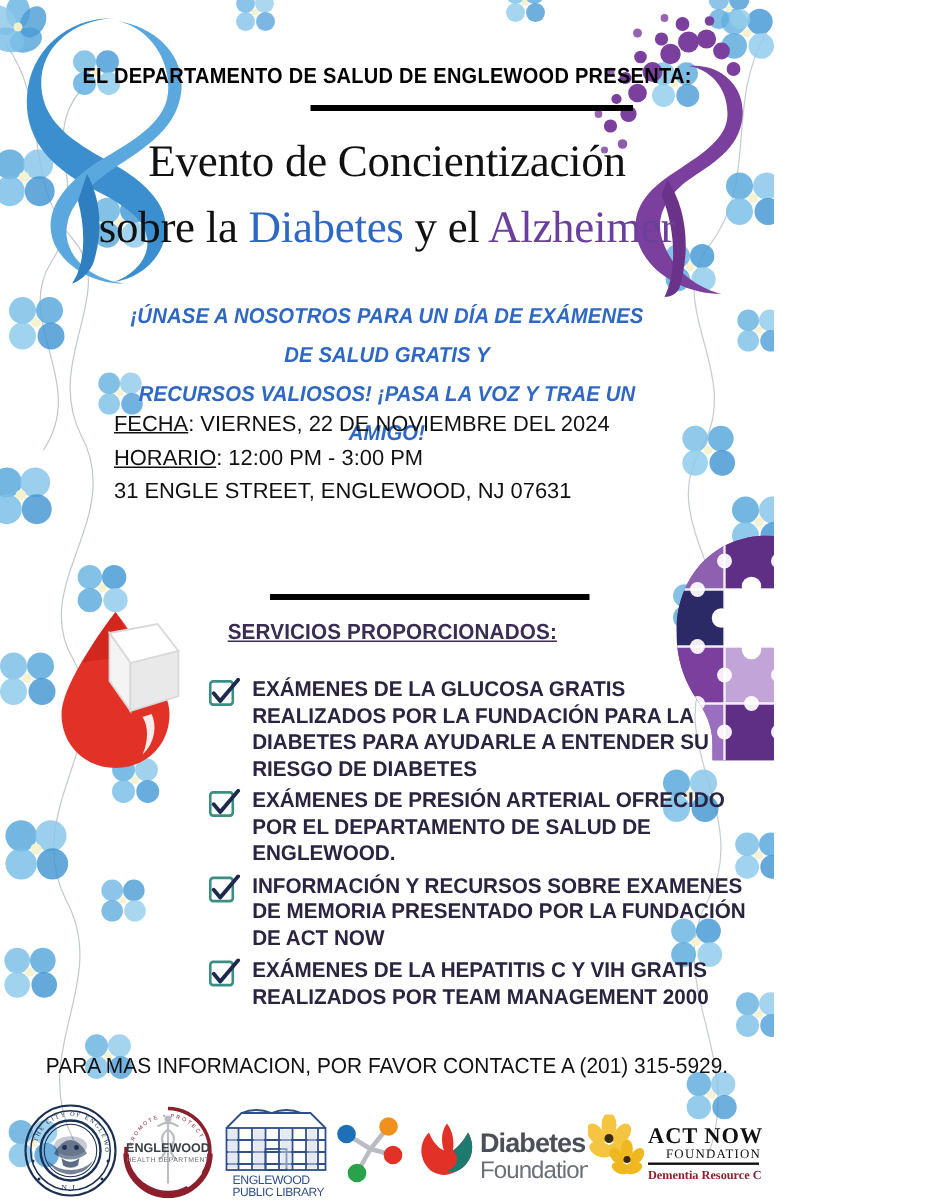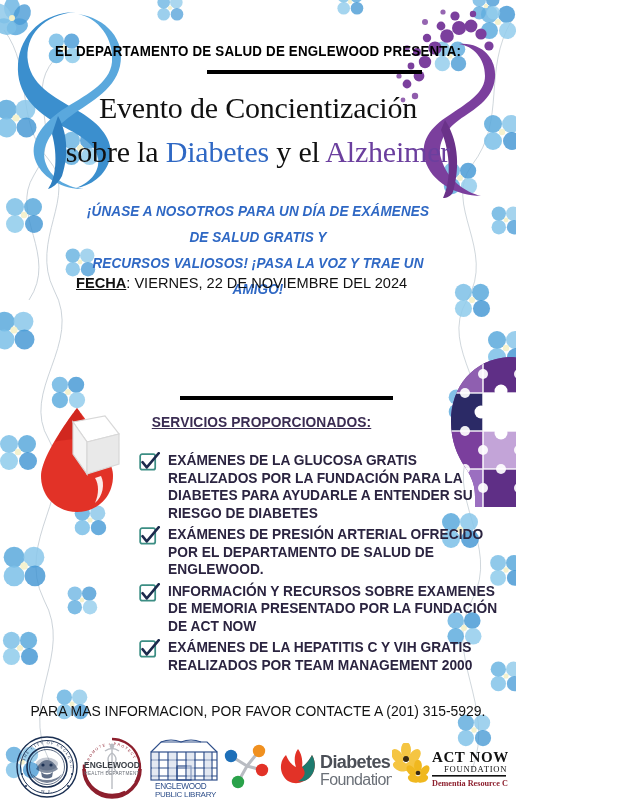--- a/index.html
+++ b/index.html
@@ -63,21 +63,21 @@
     color:#2f68c4;
     transform:scaleX(.94);
     letter-spacing:.1px;
   }
 
   
   .details{
     position:absolute;left:76px;top:272px;width:430px;
     font-size:14.6px;line-height:22.5px;color:#111;
   }
-  .details .lbl{font-weight:bold;text-decoration:underline;}
+  .details .lbl{font-weight:normal;text-decoration:underline;}
   .details .row{white-space:normal;}
 
   .rule-mid{
     position:absolute;left:180px;top:396px;width:213px;height:4px;background:#000;
   }
 
   
   .brain{position:absolute;left:447px;top:355px;width:140px;height:155px;}
   .puzzle-loose{position:absolute;left:553px;top:352px;width:62px;height:52px;}
 
@@ -422,20 +422,22 @@
     <span class="ln2"><span>sobre la </span><span class="t-diab">Diabetes</span><span> y el </span><span class="t-alz">Alzheimer</span></span>
   </div>
 
   <div class="subtitle">
     <div>¡ÚNASE A NOSOTROS PARA UN DÍA DE EXÁMENES DE SALUD GRATIS Y</div>
     <div>RECURSOS VALIOSOS! ¡PASA LA VOZ Y TRAE UN AMIGO!</div>
   </div>
 
   <div class="details">
     <div class="row"><span class="lbl">FECHA</span><span>: VIERNES, 22 DE NOVIEMBRE DEL 2024</span></div>
+    <div class="row"><span class="lbl">HORARIO</span><span>: 12:00 PM - 3:00 PM</span></div>
+    <div class="row">31 ENGLE STREET, ENGLEWOOD, NJ 07631</div>
   </div>
 
   <div class="rule-mid"></div>
 
   <svg class="brain" viewBox="0 0 140 155" xmlns="http://www.w3.org/2000/svg">
     <defs>
       <clipPath id="headclip">
         <path d="M62 2 C26 4 4 32 4 66 C4 86 10 100 18 112 C26 124 28 132 28 142 L28 152 L86 152 L86 136 C86 128 92 122 100 118 C112 112 120 106 118 98 C116 92 108 92 106 86 C104 78 114 74 116 62 C120 34 100 2 62 2 Z"></path>
       </clipPath>
     </defs>

